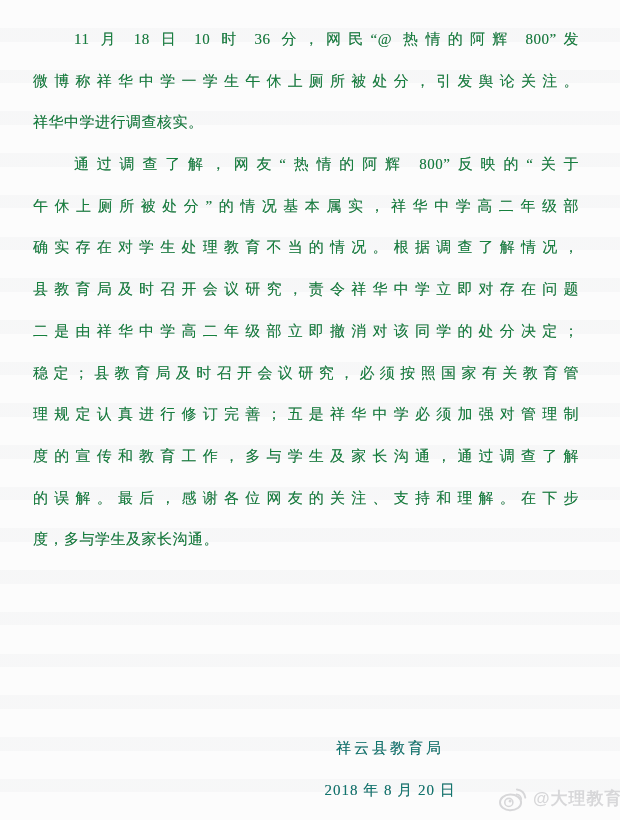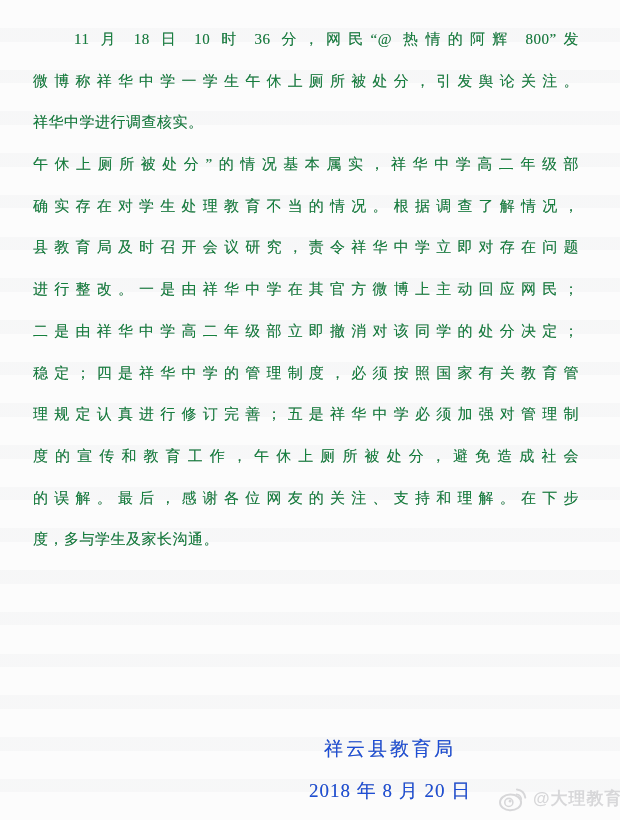--- a/index.html
+++ b/index.html
@@ -53,24 +53,24 @@
     text-indent: 41px;
   }
   .signature-block {
     position: absolute;
     top: 728px;
     left: 160px;
     width: 460px;
     text-align: center;
   }
   .signature-block .sig-line {
-    font-size: 19px;
+    font-size: 15px;
     line-height: 41.7px;
     height: 41.7px;
-    color: #1d4ed8;
+    color: #0f766e;
     text-shadow: 0 0 0.5px rgba(90,96,108,0.55);
   }
   .sig-name { letter-spacing: 3px; }
   .sig-date { letter-spacing: 1px; }
   .watermark {
     position: absolute;
     top: 785px;
     left: 498px;
     display: flex;
     align-items: center;
@@ -93,28 +93,28 @@
 <body>
 
 <div class="page">
 
   <div class="body-text">
 
     <div class="line full indent">11 月 18 日 10 时 36 分，网民“@ 热情的阿辉 800”发</div>
     <div class="line full">微博称祥华中学一学生午休上厕所被处分，引发舆论关注。</div>
     <div class="line">祥华中学进行调查核实。</div>
 
+    <div class="line full indent">通过调查了解，网友“热情的阿辉 800”反映的“关于</div>
     <div class="line full">午休上厕所被处分”的情况基本属实，祥华中学高二年级部</div>
     <div class="line full">确实存在对学生处理教育不当的情况。根据调查了解情况，</div>
     <div class="line full">县教育局及时召开会议研究，责令祥华中学立即对存在问题</div>
-    <div class="line full">进行整改。一是由祥华中学在其官方微博上主动回应网民；</div>
     <div class="line full">二是由祥华中学高二年级部立即撤消对该同学的处分决定；</div>
-    <div class="line full">稳定；四是祥华中学的管理制度，必须按照国家有关教育管</div>
+    <div class="line full">稳定；县教育局及时召开会议研究，必须按照国家有关教育管</div>
     <div class="line full">理规定认真进行修订完善；五是祥华中学必须加强对管理制</div>
-    <div class="line full">度的宣传和教育工作，午休上厕所被处分，避免造成社会</div>
+    <div class="line full">度的宣传和教育工作，多与学生及家长沟通，通过调查了解</div>
     <div class="line full">的误解。最后，感谢各位网友的关注、支持和理解。在下步</div>
     <div class="line">度，多与学生及家长沟通。</div>
   </div>
 
   <div class="signature-block">
     <div class="sig-line sig-name">祥云县教育局</div>
     <div class="sig-line sig-date">2018 年 8 月 20 日</div>
   </div>
 
   <div class="watermark">

